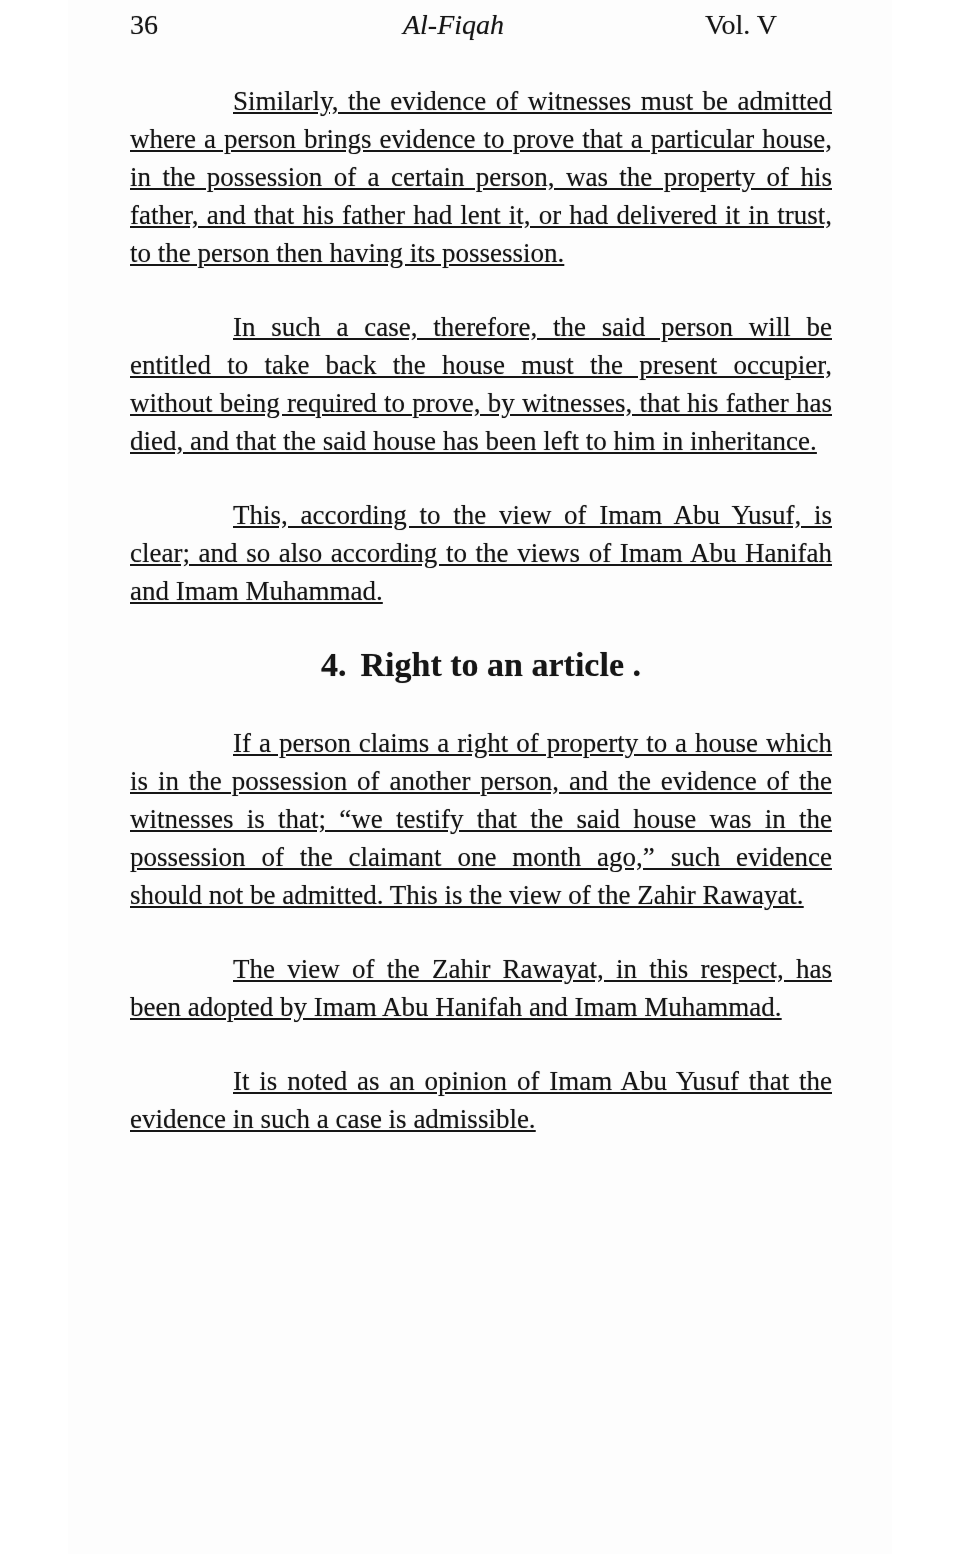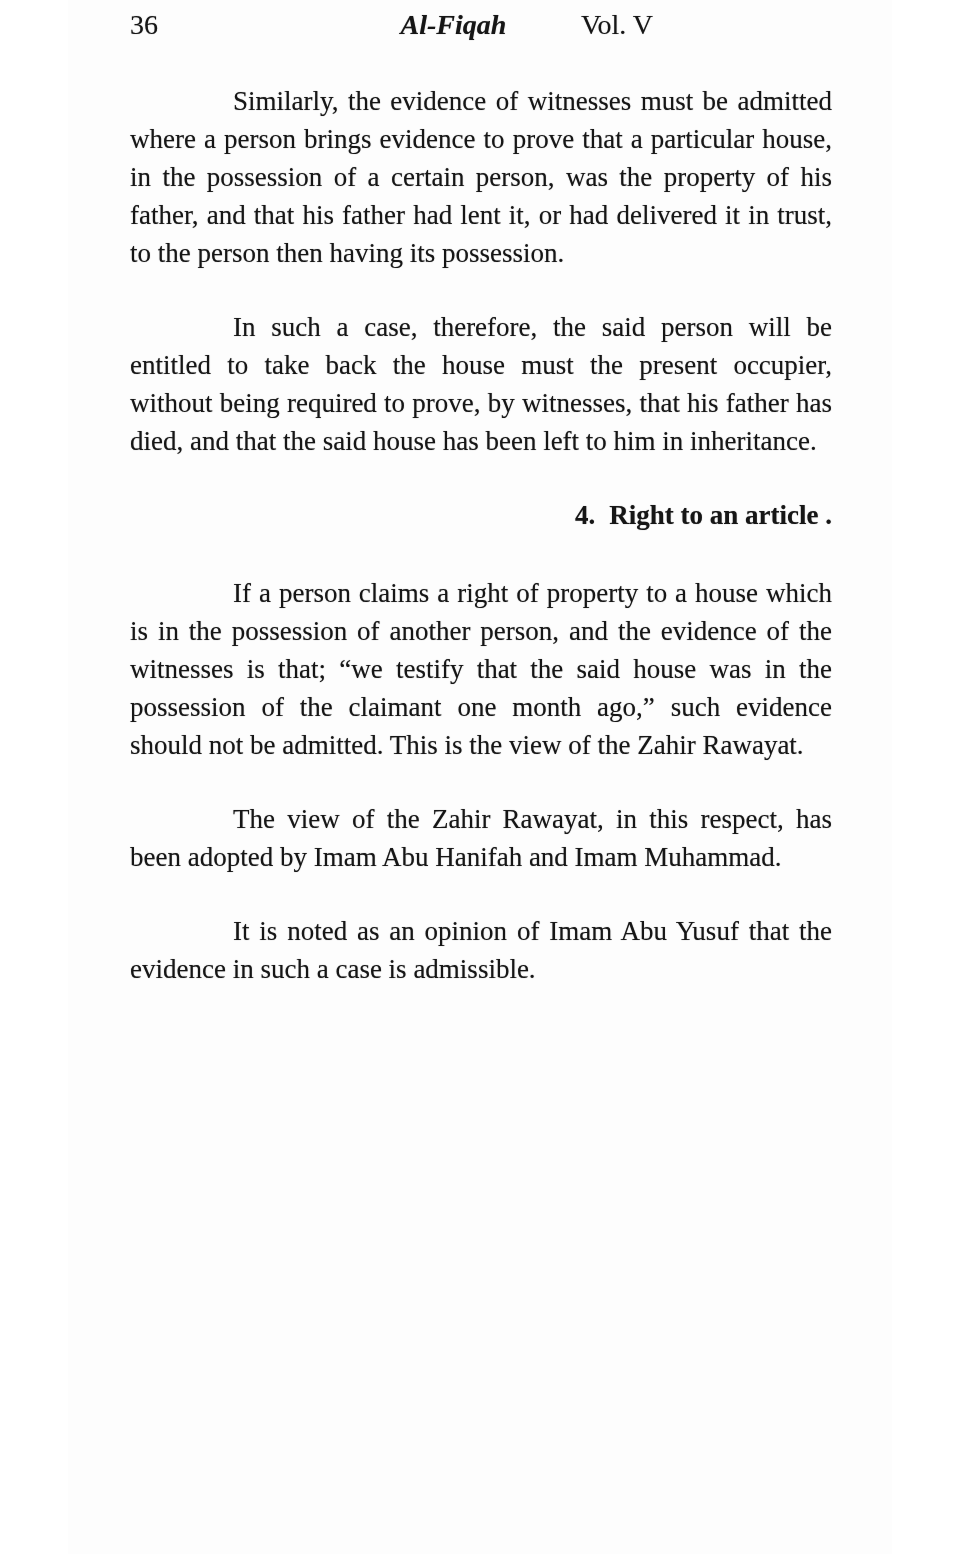--- a/index.html
+++ b/index.html
@@ -29,42 +29,43 @@
     line-height: 34px;
   }
   .running-header .hdr-left {
     flex: 1;
     text-align: left;
   }
   .running-header .hdr-center {
     flex: 1.3;
     text-align: center;
     font-style: italic;
-    font-weight: bold;
+    font-weight: normal;
   }
   .running-header .hdr-right {
     flex: 1;
-    text-align: left;
+    text-align: right;
   }
   .body-text {
     padding: 40px 60px 0 62px;
   }
   .body-text p {
     margin: 0 0 36px 0;
     font-size: 27px;
     line-height: 38px;
     text-align: justify;
     text-indent: 103px;
+    text-decoration: underline;
   }
   .section-heading {
     margin: 20px 0 40px 0;
-    font-size: 27px;
+    font-size: 34px;
     line-height: 38px;
     font-weight: bold;
-    text-align: right;
+    text-align: center;
   }
   .section-heading .heading-number {
     margin-right: 14px;
   }
 </style>
 </head>
 <body>
 
 <div class="page scan-text">
 
@@ -73,20 +74,21 @@
     <span class="hdr-center">Al-Fiqah</span>
     <span class="hdr-right">Vol. V</span>
   </div>
 
   <div class="body-text">
 
     <p>Similarly, the evidence of witnesses must be admitted where a person brings evidence to prove that a particular house, in the possession of a certain person, was the property of his father, and that his father had lent it, or had delivered it in trust, to the person then having its possession.</p>
 
     <p>In such a case, therefore, the said person will be entitled to take back the house must the present occupier, without being required to prove, by witnesses, that his father has died, and that the said house has been left to him in inheritance.</p>
 
+    <p>This, according to the view of Imam Abu Yusuf, is clear; and so also according to the views of Imam Abu Hanifah and Imam Muhammad.</p>
 
 
     <div class="section-heading">
       <span class="heading-number">4.</span><span>Right to an article .</span>
     </div>
 
     <p>If a person claims a right of property to a house which is in the possession of another person, and the evidence of the witnesses is that; “we testify that the said house was in the possession of the claimant one month ago,” such evidence should not be admitted. This is the view of the Zahir Rawayat.</p>
 
     <p>The view of the Zahir Rawayat, in this respect, has been adopted by Imam Abu Hanifah and Imam Muhammad.</p>
 

